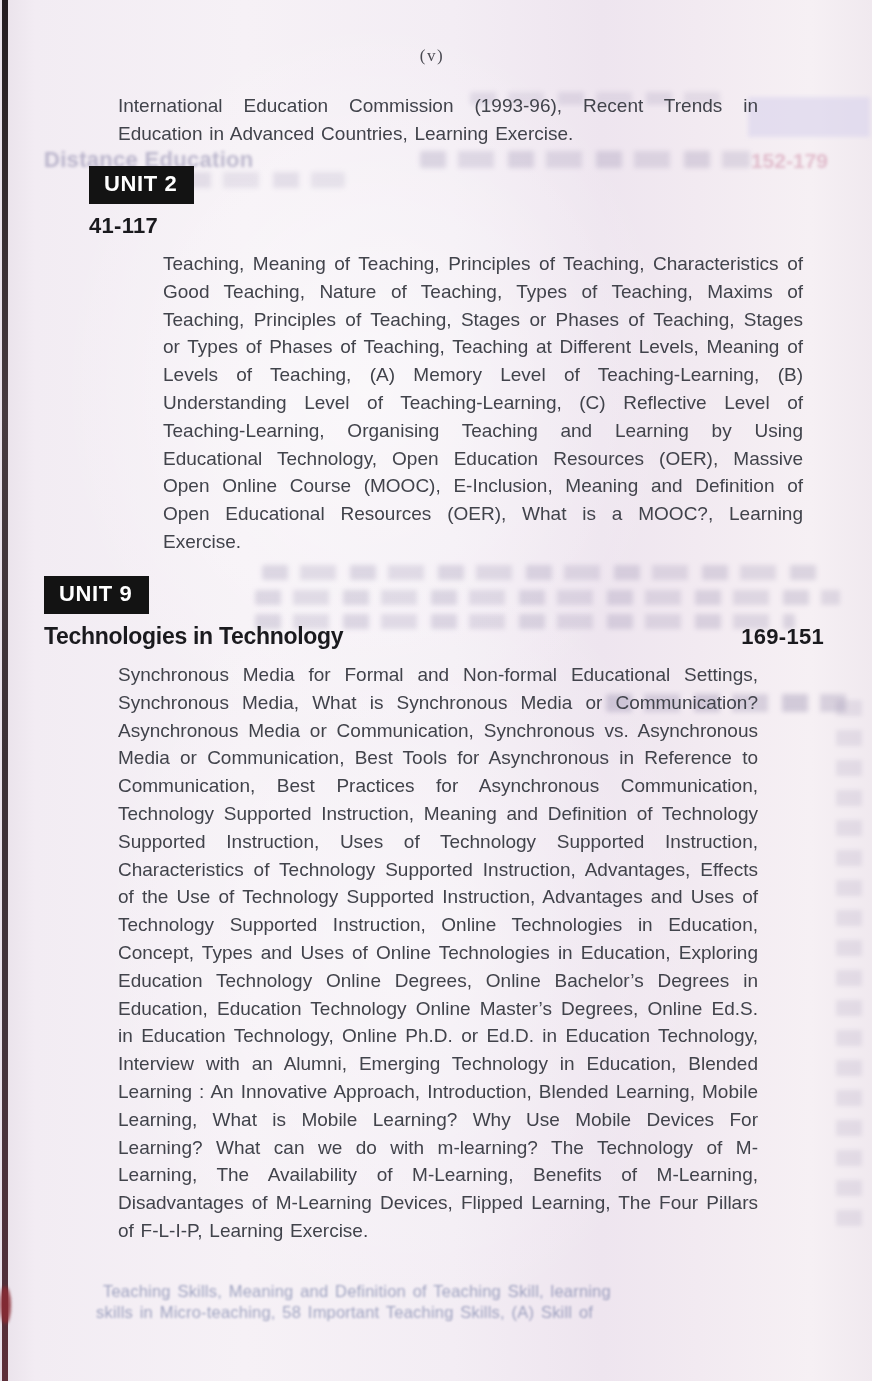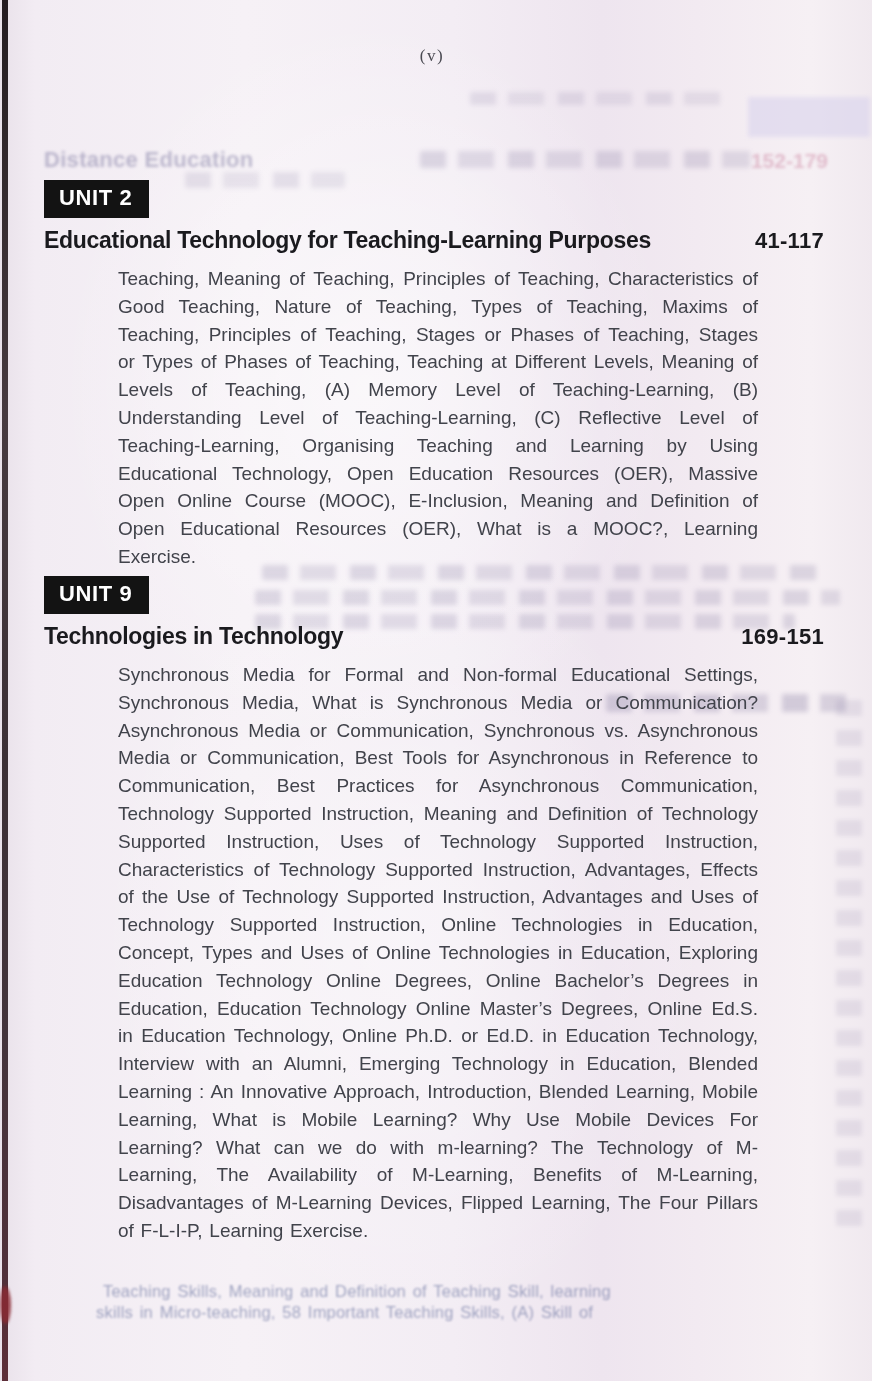--- a/index.html
+++ b/index.html
@@ -17,21 +17,21 @@
   .red-mark{position:absolute;left:0;top:1286px;width:11px;height:38px;background:#8a2a33;
     border-radius:45% 55% 50% 50%/50%;filter:blur(1.4px);opacity:.85;}
   
   .folio{position:absolute;top:46px;left:0;width:864px;text-align:center;
     font-family:"Liberation Serif",serif;font-size:17px;color:#4a4a52;letter-spacing:1.5px;}
   
   .para{font-size:19px;line-height:27.8px;color:#41434b;text-align:justify;margin:0;word-spacing:1.5px;}
   .intro{position:absolute;left:118px;top:92px;width:640px;}
   
   .unit{position:absolute;left:44px;width:780px;}
-  .unit-2{top:180px;}
+  .unit-2{top:166px;margin-left:45px;}
   .unit-3{top:576px;}
   .unit-badge{display:inline-block;background:#131313;color:#ffffff;font-weight:bold;
     font-size:22px;letter-spacing:.6px;padding:5px 17px 7px 15px;}
   .unit-headrow{display:flex;justify-content:space-between;align-items:baseline;margin-top:9px;}
   .unit-title{font-size:23px;font-weight:bold;color:#1a1a1e;letter-spacing:-.3px;}
   .unit-pages{font-size:22px;font-weight:bold;color:#1a1a1e;letter-spacing:.3px;}
   .unit-topics{margin:11px 0 0 74px;width:640px;}
   
   .ghost{position:absolute;pointer-events:none;}
   .ghost-title{left:44px;top:147px;font-size:22px;font-weight:bold;
@@ -76,25 +76,25 @@
   <div class="smudge sm-4"></div>
   <div class="smudge sm-5"></div>
   <div class="smudge sm-6"></div>
   <div class="smudge sm-7"></div>
   <div class="smudge sm-edge"></div>
   <div class="ghost ghost-b ghost-b1">Teaching Skills, Meaning and Definition of Teaching Skill, learning</div>
   <div class="ghost ghost-b ghost-b2">skills in Micro-teaching, 58 Important Teaching Skills, (A) Skill of</div>
 
   <div class="folio">(v)</div>
 
+  <p class="para intro">International Education Commission (1993-96), Recent Trends in Education in Advanced Countries, Learning Exercise.</p>
 
   <div class="unit unit-2">
     <span class="unit-badge">UNIT 2</span>
     <div class="unit-headrow">
-      <span class="unit-title">Educational Technology for Teaching-Learning Purposes</span>
       <span class="unit-pages">41-117</span>
     </div>
     <p class="para unit-topics">Teaching, Meaning of Teaching, Principles of Teaching, Characteristics of Good Teaching, Nature of Teaching, Types of Teaching, Maxims of Teaching, Principles of Teaching, Stages or Phases of Teaching, Stages or Types of Phases of Teaching, Teaching at Different Levels, Meaning of Levels of Teaching, (A) Memory Level of Teaching-Learning, (B) Understanding Level of Teaching-Learning, (C) Reflective Level of Teaching-Learning, Organising Teaching and Learning by Using Educational Technology, Open Education Resources (OER), Massive Open Online Course (MOOC), E-Inclusion, Meaning and Definition of Open Educational Resources (OER), What is a MOOC?, Learning Exercise.</p>
   </div>
 
   <div class="unit unit-3">
     <span class="unit-badge">UNIT 9</span>
     <div class="unit-headrow">
       <span class="unit-title">Technologies in Technology</span>
       <span class="unit-pages">169-151</span>

